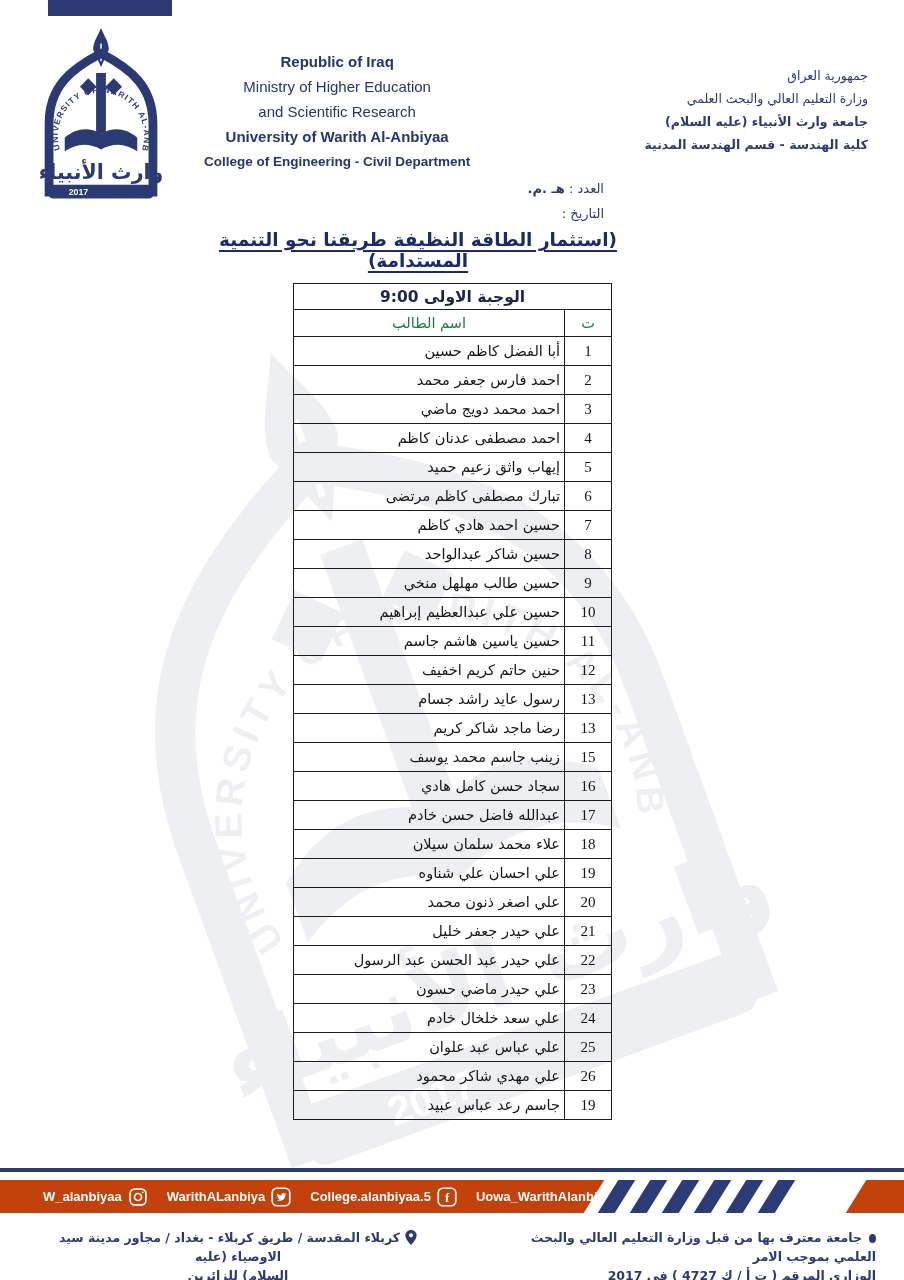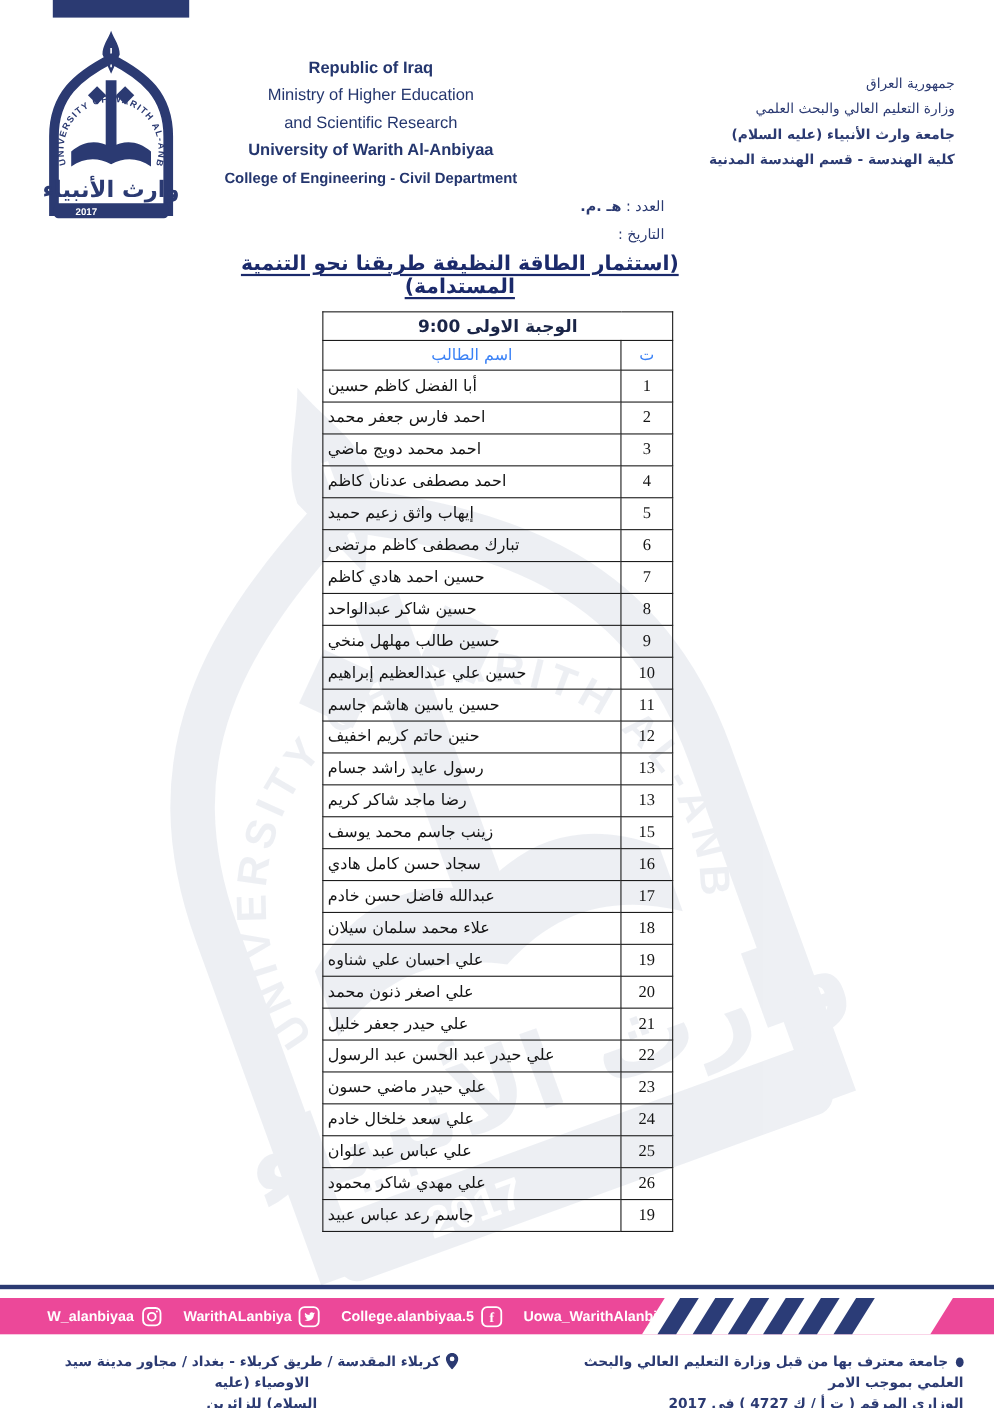--- a/index.html
+++ b/index.html
@@ -25,28 +25,28 @@
   .wm{position:absolute;left:70px;top:300px;width:690px;height:900px;opacity:.32;
       transform:rotate(-20deg);color:#c9d0dd;pointer-events:none;}
   .wm svg{width:100%;height:100%;}
   
   table.students{position:absolute;left:293px;top:283px;width:319px;border-collapse:collapse;
                  direction:rtl;z-index:2;background:transparent;}
   table.students th,table.students td{border:1.4px solid #1c1c1c;padding:0 4px;}
   th.ttl{height:25px;font-family:"DejaVu Sans",sans-serif;font-size:15.5px;font-weight:bold;
          color:#1a2547;text-align:center;margin-top:28px;}
   tr.cols th{height:26px;font-family:"DejaVu Sans",sans-serif;font-size:14.5px;font-weight:normal;
-             color:#3b82f6;text-align:center;}
+             color:#15803d;text-align:center;}
   td.idx{width:38px;height:28px;text-align:center;font-family:"Liberation Serif",serif;
          font-size:15px;color:#141414;}
-  td.nm{height:28px;text-align:left;font-family:"DejaVu Sans",sans-serif;
+  td.nm{height:28px;text-align:right;font-family:"DejaVu Sans",sans-serif;
         font-size:14.5px;color:#141414;}
   
   .footline{position:absolute;left:0;right:0;top:1168px;height:4px;background:#2b3a72;}
-  .band{position:absolute;left:0;right:0;top:1180px;height:33px;background:#ec4899;}
+  .band{position:absolute;left:0;right:0;top:1180px;height:33px;background:#c2410c;}
   .social{position:absolute;left:43px;top:0;height:100%;display:flex;align-items:center;gap:19px;}
   .s-item{display:flex;align-items:center;gap:6px;color:#fff;
           font-family:"Liberation Sans",sans-serif;font-size:13px;font-weight:bold;cursor:pointer;}
   .s-item svg{display:block;}
   .stripes{position:absolute;left:594px;top:0;width:262px;height:33px;background:#fff;
            transform:skewX(-32deg);display:flex;gap:15px;padding-left:14px;box-sizing:border-box;}
   .stripes i{flex:none;width:17px;height:100%;background:#2b3c77;}
   .accr{position:absolute;right:28px;top:1228px;width:372px;direction:rtl;text-align:right;
         font-family:"DejaVu Sans",sans-serif;font-size:12.5px;font-weight:bold;color:#2b3a72;
         line-height:19px;}

